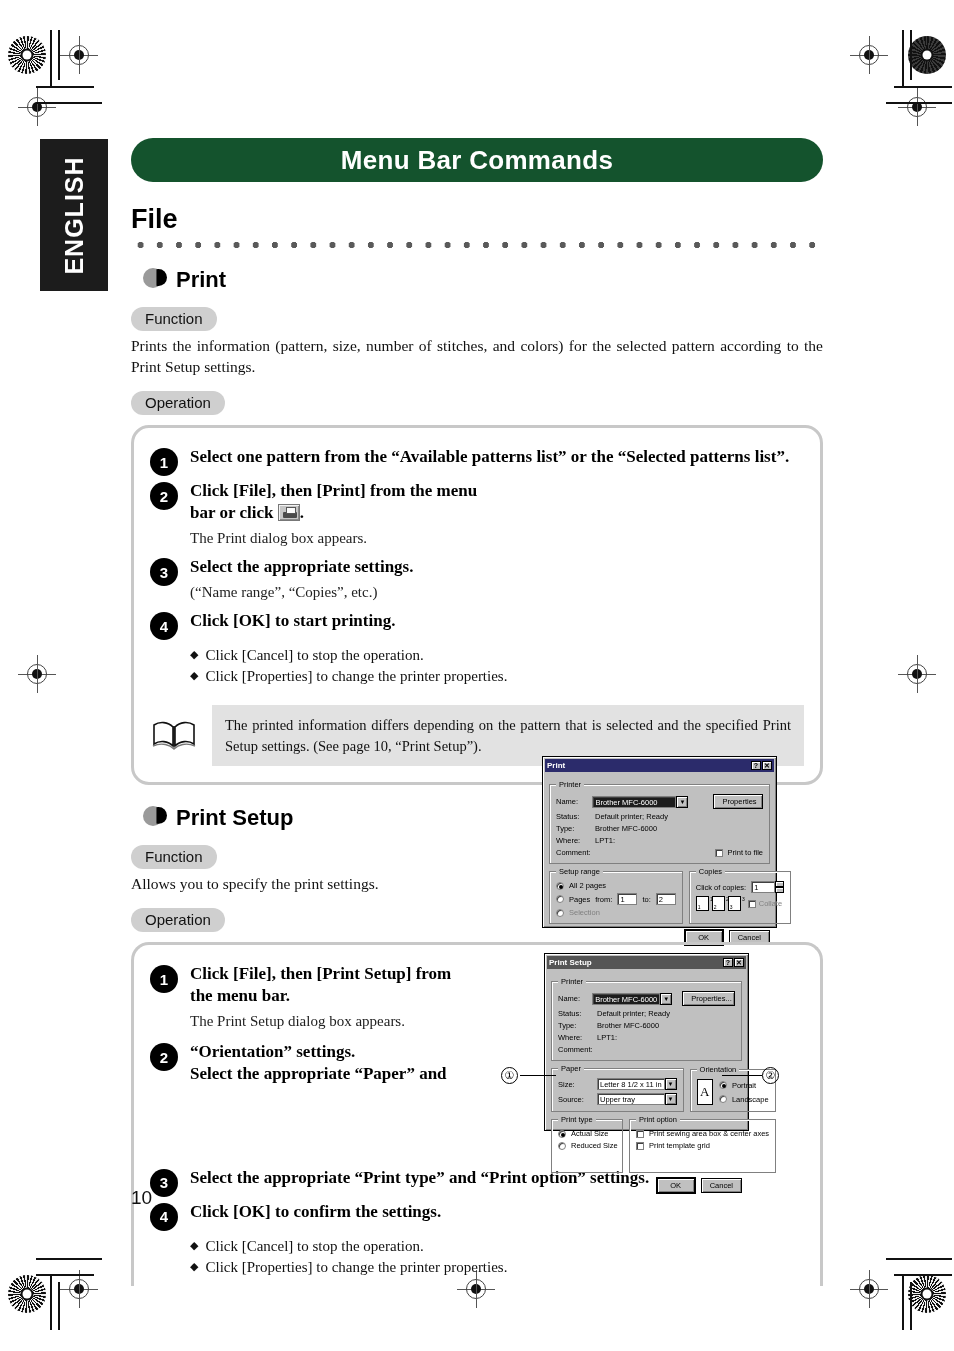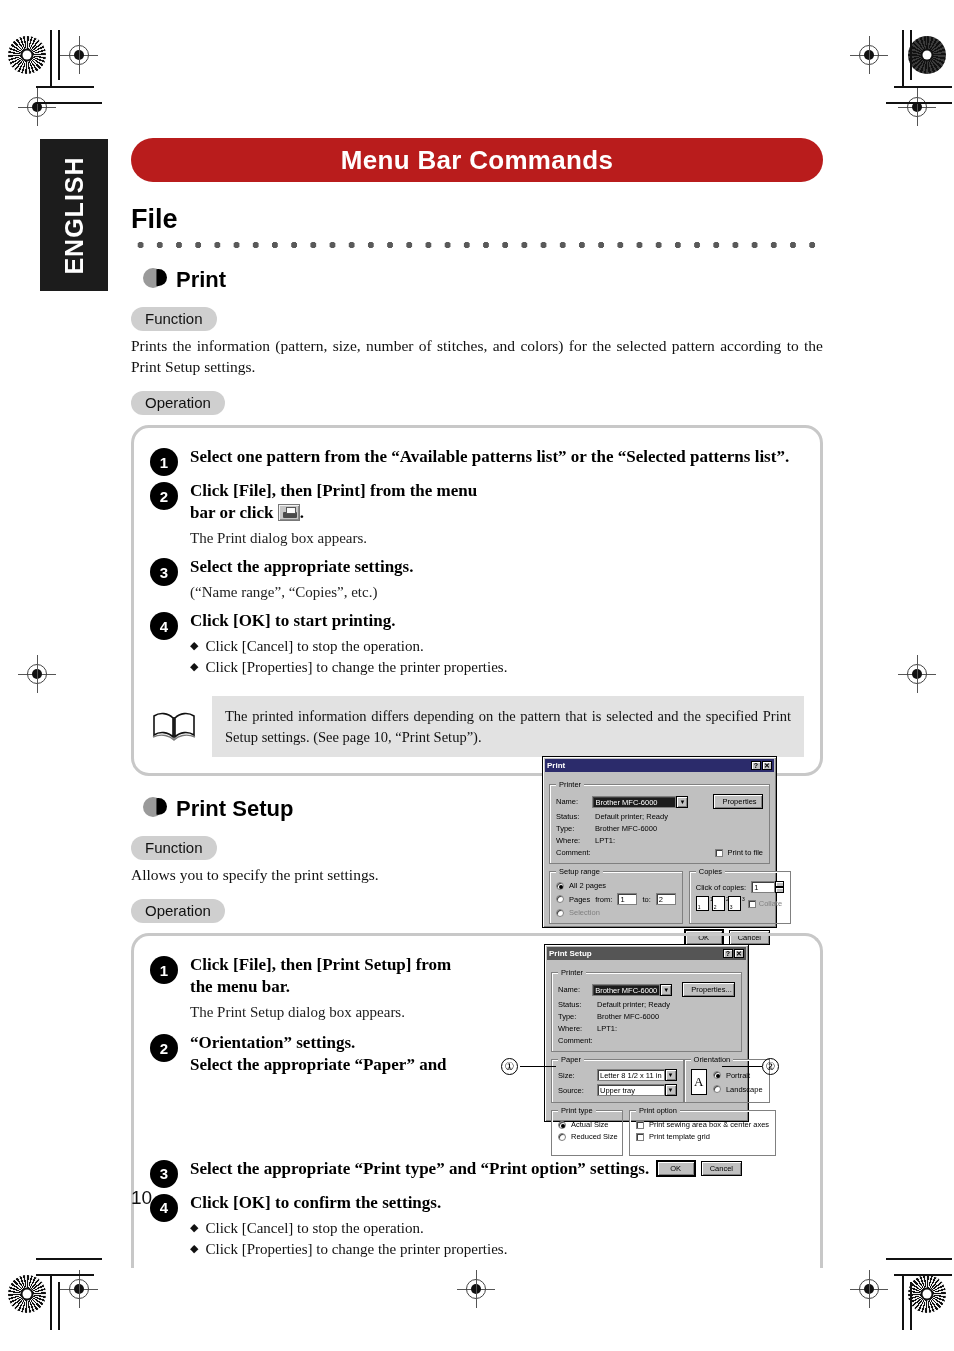--- a/index.html
+++ b/index.html
@@ -54,21 +54,21 @@
   #lang-tab .txt {
     transform: rotate(-90deg);
     font-family:"Liberation Sans", sans-serif;
     font-weight:bold; font-size:25px; letter-spacing:1px; white-space:nowrap;
   }
 
   
   #content { position:absolute; left:131px; top:138px; width:692px; }
 
   #chapter-banner {
-    height:44px; background:#b91c1c; border-radius:22px;
+    height:44px; background:#14532d; border-radius:22px;
     color:#fff; display:flex; align-items:center; justify-content:center;
     font-family:"Liberation Sans", sans-serif;
     font-weight:bold; font-size:26px; letter-spacing:.3px;
   }
 
   h2.section-title {
     margin:22px 0 6px 0; font-family:"Liberation Sans", sans-serif;
     font-weight:bold; font-size:27px; color:#000;
   }
   .dotrule {
@@ -120,21 +120,21 @@
     display:flex; align-items:center; justify-content:center;
     font-family:"Liberation Sans", sans-serif;
     font-weight:bold; font-size:15px; margin-top:2px;
   }
   .step-body { flex:1 1 auto; }
   .step-title {
     font-family:"Liberation Serif", serif; font-weight:bold;
     font-size:17px; line-height:1.28; color:#000;
   }
   .step-sub { font-size:15px; color:#222; margin-top:5px; line-height:1.3; }
-  .diamonds { margin-top:4px; }
+  .diamonds { margin-top:13px; }
   .diamonds div { font-size:15px; color:#111; line-height:1.4; }
   .diamonds div::before { content:"\25C6"; font-size:11px; margin-right:7px;
                           position:relative; top:-2px; }
 
   
   .tb-icon {
     display:inline-block; width:22px; height:17px; vertical-align:-3px;
     background:#c6c6c6; border:1px solid #777;
     box-shadow: inset 1px 1px 0 #f2f2f2, inset -1px -1px 0 #8a8a8a;
     position:relative;
@@ -578,21 +578,21 @@
           </div>
           <div class="row">
             <span class="lbl w">Where:</span>
             <span class="lbl">LPT1:</span>
           </div>
           <div class="row" style="margin-bottom:0;">
             <span class="lbl w">Comment:</span>
           </div>
         </div>
 
-        <div style="display:flex; gap:0;">
+        <div style="display:flex; gap:6px;align-items:flex-end;">
           <div class="grp" style="flex:1; padding-top:9px;">
             <span class="legend">Paper</span>
             <div class="row">
               <span class="lbl w">Size:</span>
               <span class="combo" style="flex:1;">
                 <span class="fld">Letter 8 1/2 x 11 in</span>
                 <span class="arrow">▼</span>
               </span>
             </div>
             <div class="row" style="margin-bottom:0;">
@@ -633,21 +633,21 @@
               <span class="radio"></span>
               <span class="lbl">Reduced Size</span>
             </div>
           </div>
           <div class="grp" style="flex:1; padding-top:9px;">
             <span class="legend">Print option</span>
             <div class="row">
               <span class="chk"></span>
               <span class="lbl">Print sewing area box &amp; center axes</span>
             </div>
-            <div class="row" style="margin-bottom:8px;">
+            <div class="row" style="margin-bottom:16px;">
               <span class="chk"></span>
               <span class="lbl">Print template grid</span>
             </div>
           </div>
         </div>
 
         <div style="display:flex; justify-content:flex-end; gap:6px; margin-top:5px;">
           <span class="btn95 def">OK</span>
           <span class="btn95">Cancel</span>
         </div>

